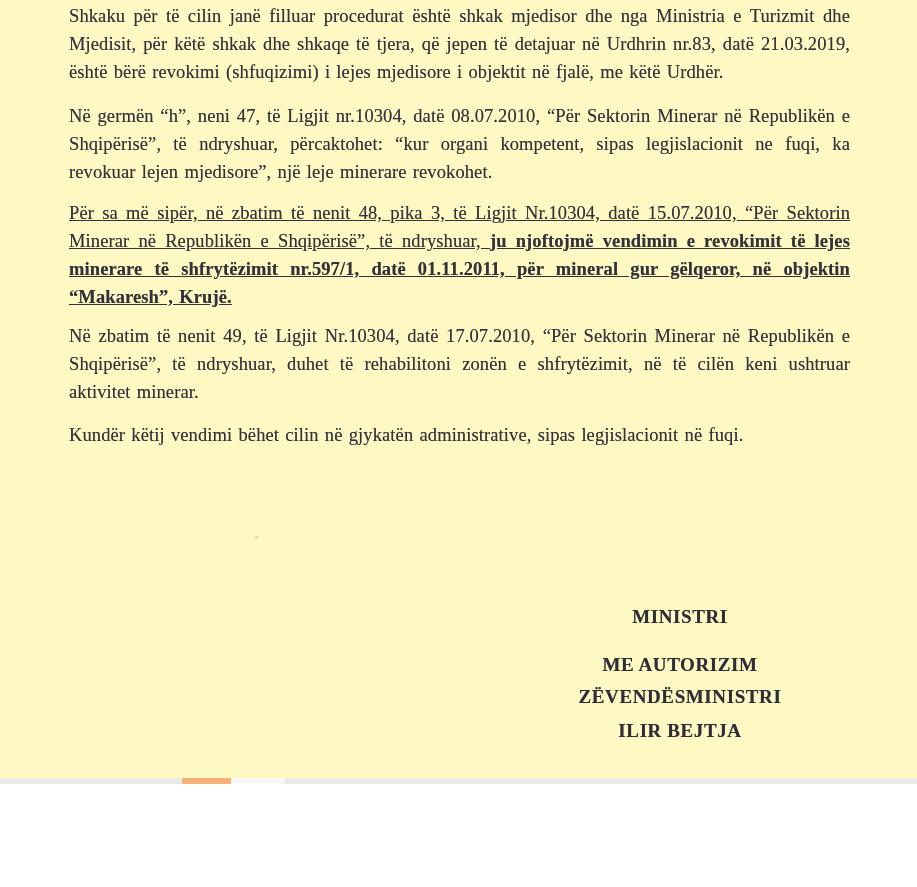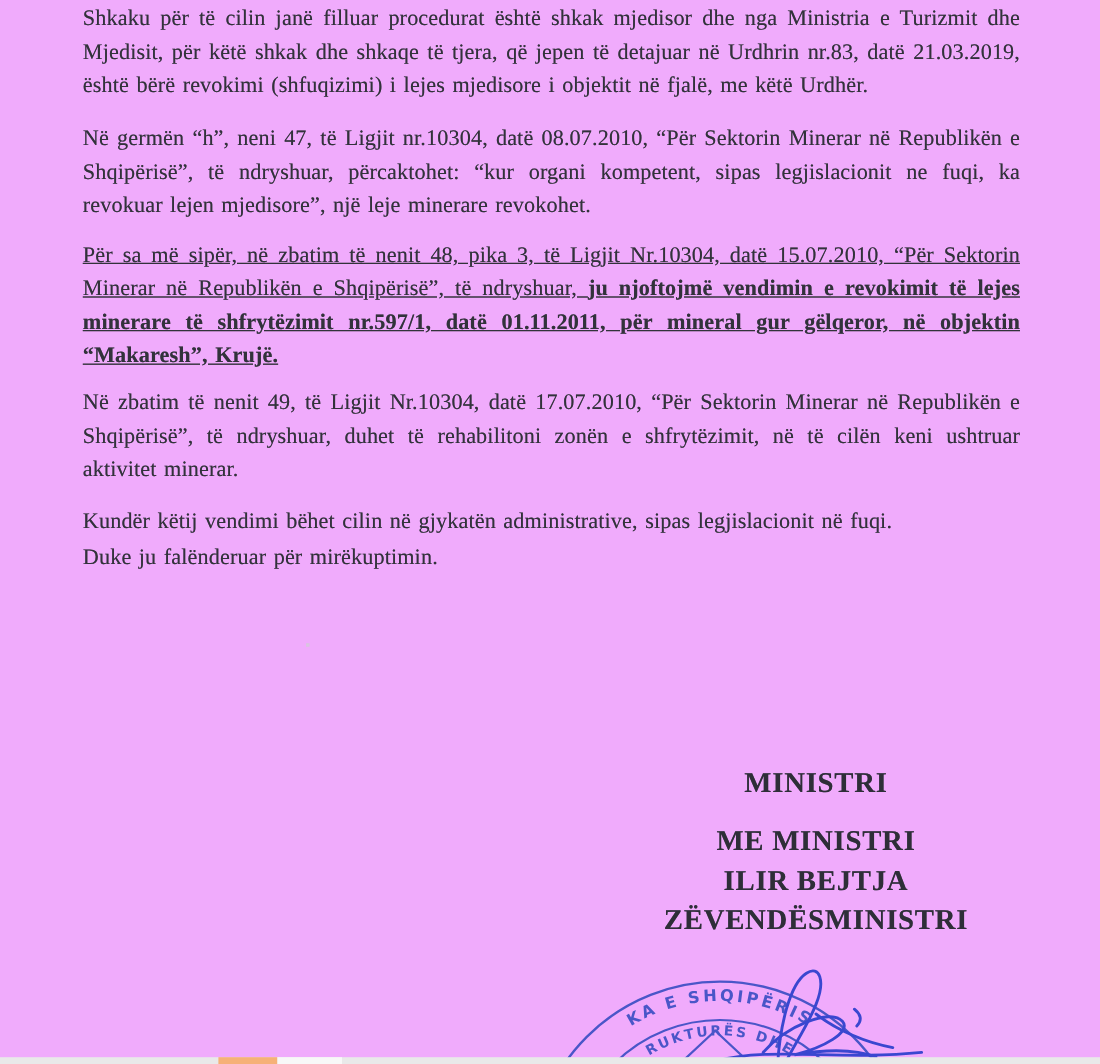--- a/index.html
+++ b/index.html
@@ -1,19 +1,19 @@
 <!DOCTYPE html>
 <html><head>
 <meta charset="utf-8">
 <style>
   html,body{margin:0;padding:0;background:#fff;}
   .screen{
     position:relative;
-    width:917px;height:887px;
-    background:#f0abfc;
+    width:917px;height:784px;
+    background:#fef9c3;
     overflow:hidden;
     font-family:"Liberation Serif", serif;
     color:#32323b;
   }
   
   .doc{
     position:absolute;
     left:69px;top:0;
     width:781px;
   }
@@ -29,25 +29,25 @@
   .doc p.p1{margin-top:2px;}
   .doc p.p2{margin-top:16px;}
   .doc p.p3{margin-top:13px;text-decoration:underline;}
   .doc p.p4{margin-top:11px;}
   .doc p.p5{margin-top:15px;}
   .doc p.p6{margin-top:2px;text-align:left;}
   .doc b{font-weight:bold;}
   
   .sig-block{
     position:absolute;
-    left:520px;top:632px;
+    left:520px;top:596px;
     width:320px;
     text-align:center;
     font-weight:bold;
-    font-size:24px;
+    font-size:19px;
     letter-spacing:0.6px;
     color:#2e2e38;
     text-shadow:0 0 0.5px rgba(45,45,58,.55);
   }
   .sig-block .line{line-height:22px;}
   .sig-line-1{margin-top:10px;}
   .sig-line-2{margin-top:14px;}
   .sig-line-3{margin-top:26px;}
   .sig-line-4{margin-top:10px;}
   .sig-line-5{margin-top:12px;}
@@ -96,28 +96,27 @@
 <body>
 
 <div class="screen">
 
   <div class="doc">
     <p class="p1">Shkaku për të cilin janë filluar procedurat është shkak mjedisor dhe nga Ministria e Turizmit dhe Mjedisit, për këtë shkak dhe shkaqe të tjera, që jepen të detajuar në Urdhrin nr.83, datë 21.03.2019, është bërë revokimi (shfuqizimi) i lejes mjedisore i objektit në fjalë, me këtë Urdhër.</p>
     <p class="p2">Në germën “h”, neni 47, të Ligjit nr.10304, datë 08.07.2010, “Për Sektorin Minerar në Republikën e Shqipërisë”, të ndryshuar, përcaktohet: “kur organi kompetent, sipas legjislacionit ne fuqi, ka revokuar lejen mjedisore”, një leje minerare revokohet.</p>
     <p class="p3"><span>Për sa më sipër, në zbatim të nenit 48, pika 3, të Ligjit Nr.10304, datë 15.07.2010, “Për Sektorin Minerar në Republikën e Shqipërisë”, të ndryshuar, </span><b>ju njoftojmë vendimin e revokimit të lejes minerare të shfrytëzimit nr.597/1, datë 01.11.2011, për mineral gur gëlqeror, në objektin “Makaresh”, Krujë.</b></p>
     <p class="p4">Në zbatim të nenit 49, të Ligjit Nr.10304, datë 17.07.2010, “Për Sektorin Minerar në Republikën e Shqipërisë”, të ndryshuar, duhet të rehabilitoni zonën e shfrytëzimit, në të cilën keni ushtruar aktivitet minerar.</p>
     <p class="p5">Kundër këtij vendimi bëhet cilin në gjykatën administrative, sipas legjislacionit në fuqi.</p>
-    <p class="p6">Duke ju falënderuar për mirëkuptimin.</p>
   </div>
 
   <div class="sig-block">
     <div class="line sig-line-1">MINISTRI</div>
-    <div class="line sig-line-3">ME MINISTRI</div>
+    <div class="line sig-line-3">ME AUTORIZIM</div>
+    <div class="line sig-line-4">ZËVENDËSMINISTRI</div>
     <div class="line sig-line-5">ILIR BEJTJA</div>
-    <div class="line sig-line-4">ZËVENDËSMINISTRI</div>
   </div>
 
   <div class="artifact"></div>
 
   <div class="stamp-wrap">
     <svg width="390" height="102" viewBox="0 0 390 102">
       <defs>
         <path id="outerArc" d="M 32 131 A 141 141 0 0 1 288 131" fill="none"></path>
         <path id="innerArc" d="M 68 126 A 112 112 0 0 1 252 126" fill="none"></path>
       </defs>

